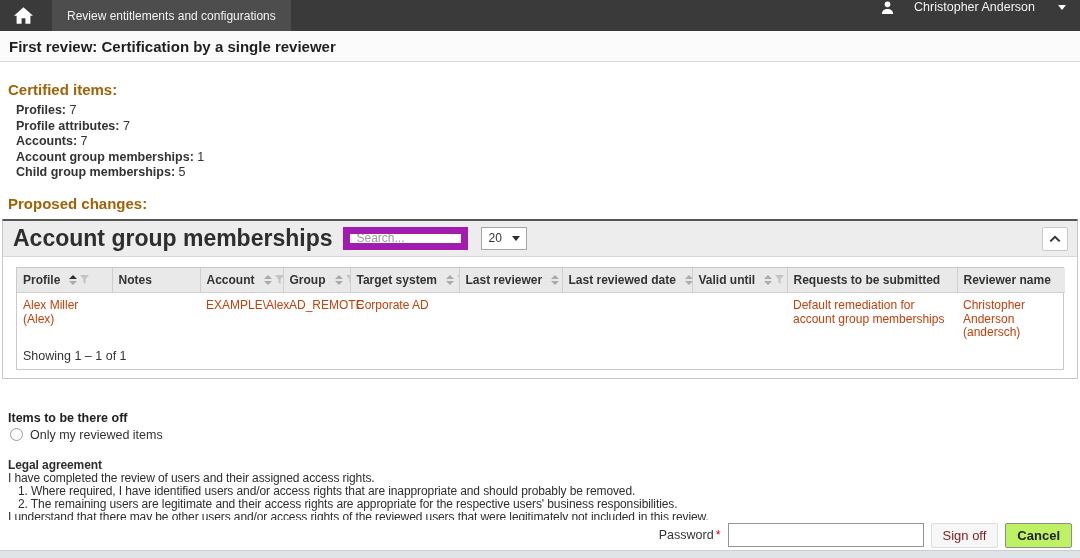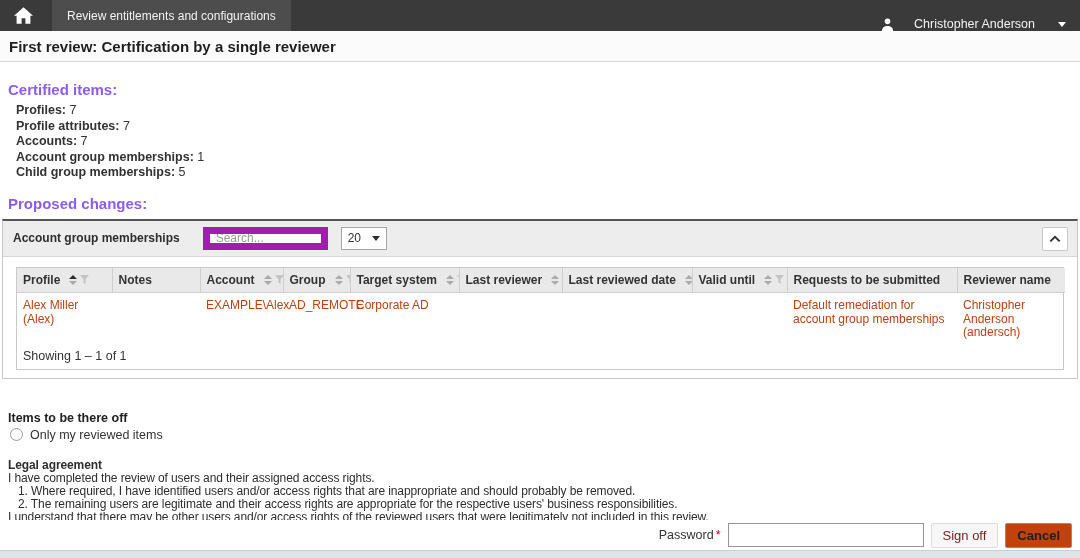--- a/index.html
+++ b/index.html
@@ -1,39 +1,39 @@
 <!DOCTYPE html>
 <html><head>
 <meta charset="utf-8">
 <style>
   *{box-sizing:border-box;margin:0;padding:0}
   html,body{width:1080px;height:558px;overflow:hidden}
   body{font-family:"Liberation Sans",sans-serif;font-size:12.5px;color:#333;background:#fff;position:relative}
 
   
-  .topbar{height:31px;background:#3a3a3a;display:flex;align-items:flex-end;color:#f2f2f2}
+  .topbar{height:31px;background:#3a3a3a;display:flex;align-items:flex-start;color:#f2f2f2}
   .home-btn{width:46px;height:100%;display:flex;align-items:center;justify-content:center;cursor:pointer}
   .tab{height:100%;background:#4d4d4d;display:flex;align-items:center;padding:0 15px;font-size:12px;margin-left:6px;cursor:pointer}
   .user-area{margin-left:auto;display:flex;align-items:center;gap:20px;padding-right:14px;font-size:12.5px;cursor:pointer}
   .caret-down{width:0;height:0;border-left:4px solid transparent;border-right:4px solid transparent;border-top:5px solid #fff;margin-left:3px}
 
   
   .titlebar{height:31px;background:#fbfbfb;border-bottom:1px solid #d6d6d6;display:flex;align-items:center;padding:0 9px;font-size:15px;font-weight:bold;color:#1f1f1f}
 
   .section{padding:0 8px}
-  .h-section{font-size:15px;font-weight:bold;color:#8b5cf6}
+  .h-section{font-size:15px;font-weight:bold;color:#a16207}
   .certified{margin-top:19px}
   .cert-items{margin:5px 0 0 8px;line-height:15.6px}
   .cert-items .lbl{font-weight:bold}
   .proposed{margin-top:14px}
 
   
   .panel{margin:7px 2px 0 2px;border:1px solid #c8c8c8;border-top:2px solid #565656;background:#fff}
   .panel-header{background:#ededed;height:36px;display:flex;align-items:center;padding:0 10px;border-bottom:1px solid #d8d8d8;position:relative}
-  .panel-title{font-size:12px;font-weight:bold;color:#2e2e2e;margin-right:23px}
+  .panel-title{font-size:23px;font-weight:bold;color:#2e2e2e;margin-right:11px}
   .search-input{width:125px;height:23px;border:7px solid #a21caf;padding:0 6px;font-size:12px;font-family:"Liberation Sans",sans-serif;color:#333}
   .search-input::placeholder{color:#9a9a9a}
   .page-size{width:46px;height:23px;border:1px solid #a5a5a5;background:#fff;display:flex;align-items:center;justify-content:space-between;padding:0 6px;margin-left:13px;font-size:12px;cursor:pointer}
   .sel-caret{width:0;height:0;border-left:4px solid transparent;border-right:4px solid transparent;border-top:5px solid #2e2e2e}
   .collapse-btn{position:absolute;right:9px;top:6px;width:26px;height:24px;background:#fff;border:1px solid #c9c9c9;border-radius:2px;display:flex;align-items:center;justify-content:center;cursor:pointer}
   .panel-body{padding:10px 13px 8px;background:#fff}
   .grid-box{border:1px solid #c9c9c9}
   table{border-collapse:collapse;width:100%;table-layout:fixed;font-size:12px}
   thead th{background:#e9e9e9;border-right:1px solid #cfcfcf;border-bottom:1px solid #cfcfcf;height:25px;text-align:left;padding:0 6px;font-weight:bold;color:#333;white-space:nowrap;overflow:hidden}
   thead th:last-child{border-right:none}
@@ -64,21 +64,21 @@
   .legal-line.indent{padding-left:10px}
 
   
   .footer{position:absolute;left:0;right:0;bottom:0}
   .footer-row{display:flex;justify-content:flex-end;align-items:center;gap:7px;padding:0 8px;height:30px;background:#fff}
   .pw-label{font-size:12.5px;color:#333}
   .req{color:#c00;margin-left:2px}
   .pw-input{width:196px;height:24px;border:1px solid #949494;padding:0 6px;font-size:12.5px;font-family:"Liberation Sans",sans-serif}
   .btn{height:25px;padding:0 11px;font-size:13px;font-family:"Liberation Sans",sans-serif;border-radius:2px;cursor:pointer}
   .btn-signoff{background:#f7f7f7;border:1px solid #dcdcdc;color:#7f1d1d;cursor:default}
-  .btn-cancel{background:#c2410c;border:1px solid #8e8e8e;color:#1f1f1f;font-weight:bold}
+  .btn-cancel{background:#bef264;border:1px solid #8e8e8e;color:#1f1f1f;font-weight:bold}
   .footer-strip{height:8px;background:#dfe4e8;border-top:1px solid #c9d0d5}
 </style>
 </head>
 <body>
 
 <div class="topbar">
   <div class="home-btn">
     <span style="display:inline-flex">
       <svg width="19" height="17" viewBox="0 0 16 14">
           <path d="M8 0L0 7.2h2.2V14h4.2V9.4h3.2V14h4.2V7.2H16z" fill="#fff"></path>

